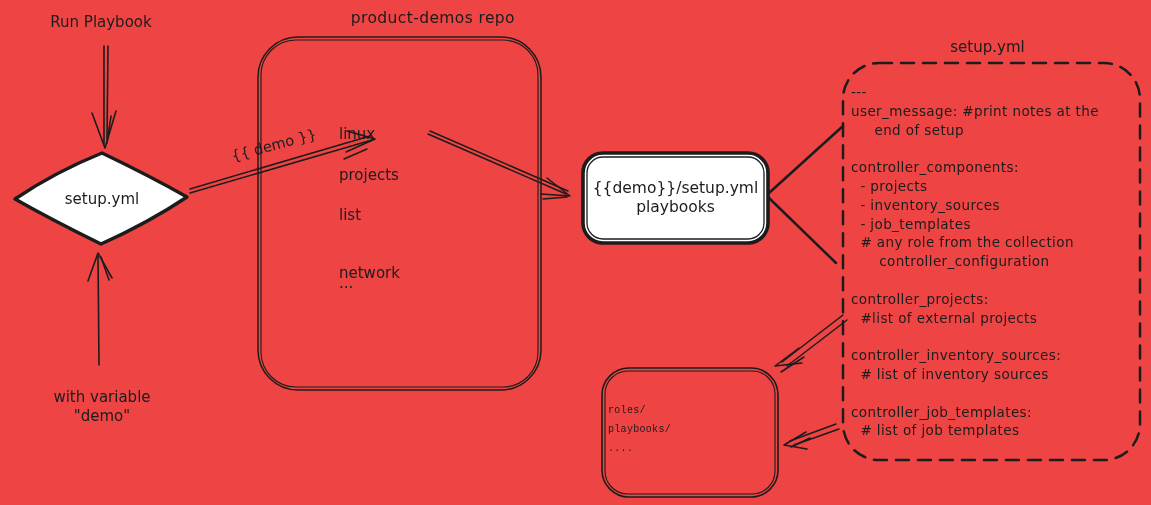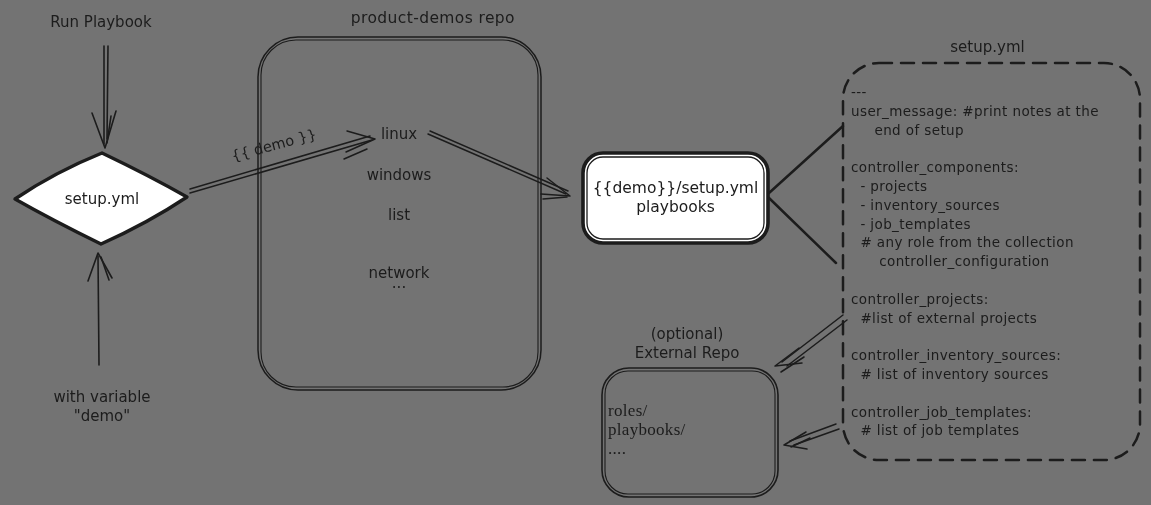--- a/index.html
+++ b/index.html
@@ -1,39 +1,39 @@
 <!DOCTYPE html>
 <html><head>
 <meta charset="utf-8">
 <style>
   html,body{margin:0;padding:0;background:#ffffff;}
   .canvas{
-    position:relative;width:1151px;height:505px;background:#737373;
+    position:relative;width:1151px;height:505px;background:#ef4444;
     font-family:"DejaVu Sans","Liberation Sans",sans-serif;
     color:#1c1c1c;overflow:hidden;
   }
   .canvas svg{position:absolute;left:0;top:0;}
   .txt{position:absolute;white-space:pre;line-height:19px;}
   .center{text-align:center;}
   .lbl-run{left:36px;top:13px;width:130px;font-size:15px;}
   .lbl-repo-title{left:300px;top:9px;width:215px;font-size:15.5px;letter-spacing:.4px;text-align:right;}
   .lbl-diamond{left:38px;top:190px;width:128px;font-size:15px;}
   .lbl-demo-arrow{left:220px;top:136px;width:108px;font-size:14.5px;transform:rotate(-15deg);}
-  .repo-item{left:339px;width:120px;font-size:15px;text-align:center;position:absolute;}
+  .repo-item{left:339px;width:120px;font-size:15px;position:absolute;}
   .lbl-vars{left:588px;top:179px;width:175px;font-size:15.5px;}
   .lbl-withvar{left:28px;top:388px;width:148px;font-size:15px;}
   .lbl-setupyml{left:905px;top:38px;width:165px;font-size:15px;}
   .code-yaml{
     left:851px;top:83px;font-size:13.5px;line-height:18.8px;letter-spacing:.4px;
     font-family:"DejaVu Sans","Liberation Sans",sans-serif;margin:0;position:absolute;white-space:pre;
   }
   .lbl-ext{left:598px;top:325px;width:178px;font-size:15px;line-height:18.5px;}
   .code-ext{
-    left:608px;top:401px;font-size:17px;line-height:19px;letter-spacing:.3px;
-    font-family:Liberation Serif, serif;margin:0;position:absolute;white-space:pre;
+    left:608px;top:401px;font-size:10px;line-height:19px;letter-spacing:.3px;
+    font-family:Liberation Mono, monospace;margin:0;position:absolute;white-space:pre;
   }
 </style>
 </head>
 <body>
 
 <div class="canvas">
 
   <svg width="1151" height="505" viewBox="0 0 1151 505" fill="none" stroke="#1c1c1c" stroke-linecap="round" stroke-linejoin="round">
 
     <g stroke-width="1.5">
@@ -104,21 +104,21 @@
 
   <div class="txt center lbl-run">Run Playbook</div>
 
   <div class="txt center lbl-repo-title">product-demos repo</div>
 
   <div class="txt center lbl-diamond">setup.yml</div>
 
   <div class="txt center lbl-demo-arrow">{{ demo }}</div>
 
   <div class="repo-item" style="top:125px">linux</div>
-  <div class="repo-item" style="top:166px">windows</div>
+  <div class="repo-item" style="top:166px">projects</div>
   <div class="repo-item" style="top:206px">list</div>
   <div class="repo-item" style="top:264px">network</div>
   <div class="repo-item" style="top:274px">...</div>
 
   <div class="txt center lbl-vars"><span>{{demo}}/setup.yml</span><br><span>playbooks</span></div>
 
   <div class="txt center lbl-withvar"><span>with variable</span><br><span>"demo"</span></div>
 
   <div class="txt center lbl-setupyml">setup.yml</div>
 
@@ -135,18 +135,17 @@
 
 controller_projects:
   #list of external projects
 
 controller_inventory_sources:
   # list of inventory sources
 
 controller_job_templates:
   # list of job templates</pre>
 
-  <div class="txt center lbl-ext"><span>(optional)</span><br><span>External Repo</span></div>
 
   <pre class="code-ext">roles/
 playbooks/
 ....</pre>
 </div>
 
 </body></html>

